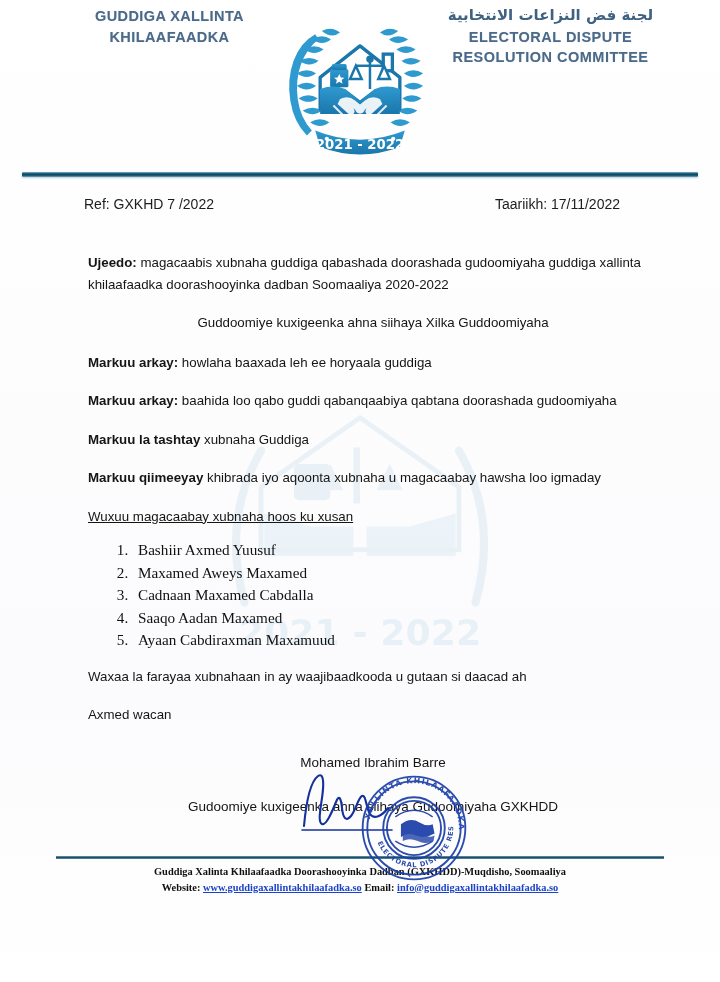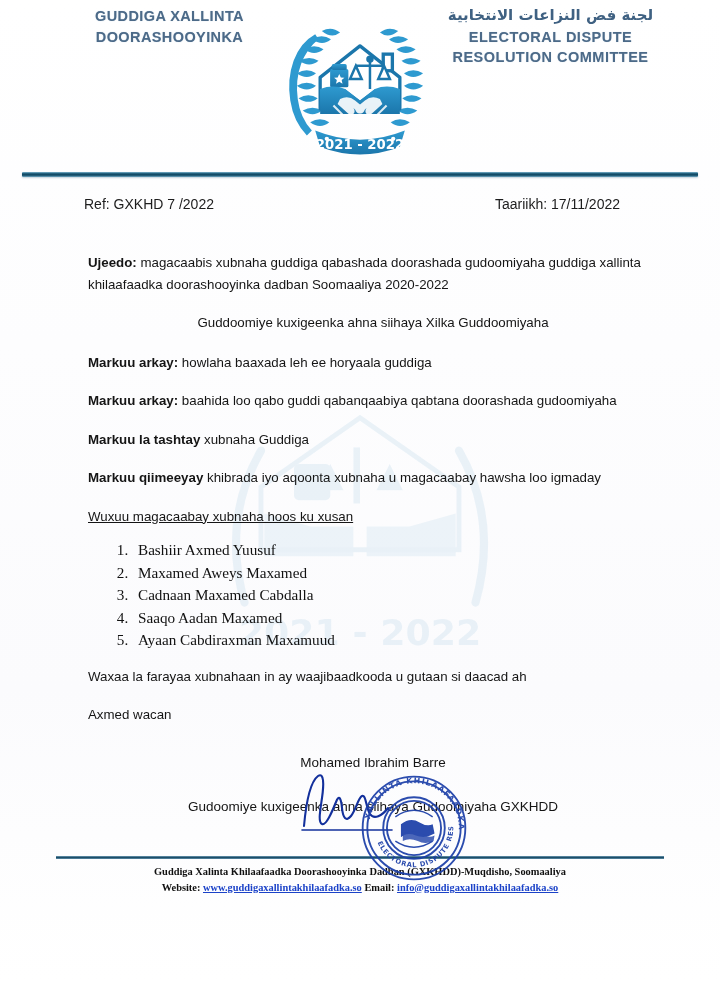--- a/index.html
+++ b/index.html
@@ -228,21 +228,21 @@
         <path d="M170 150 Q184 100 160 58"></path>
       </g>
       <text x="100" y="176" text-anchor="middle" font-family="DejaVu Sans, sans-serif" font-size="22" font-weight="bold" fill="#2d85bb">2021 - 2022</text>
     </svg>
   </div>
 
   <div class="letterhead">
 
     <div class="lh-left">
       <div>GUDDIGA XALLINTA</div>
-      <div>DOORASHOOYINKA</div>
+      <div>KHILAAFAADKA</div>
     </div>
 
     <div class="crest">
       <svg viewBox="0 0 200 200" xmlns="http://www.w3.org/2000/svg">
         <defs>
           <linearGradient id="gBlue" x1="0" y1="0" x2="0" y2="1">
             <stop offset="0%" stop-color="#2e9ad0"></stop>
             <stop offset="100%" stop-color="#1b76ab"></stop>
           </linearGradient>
         </defs>

